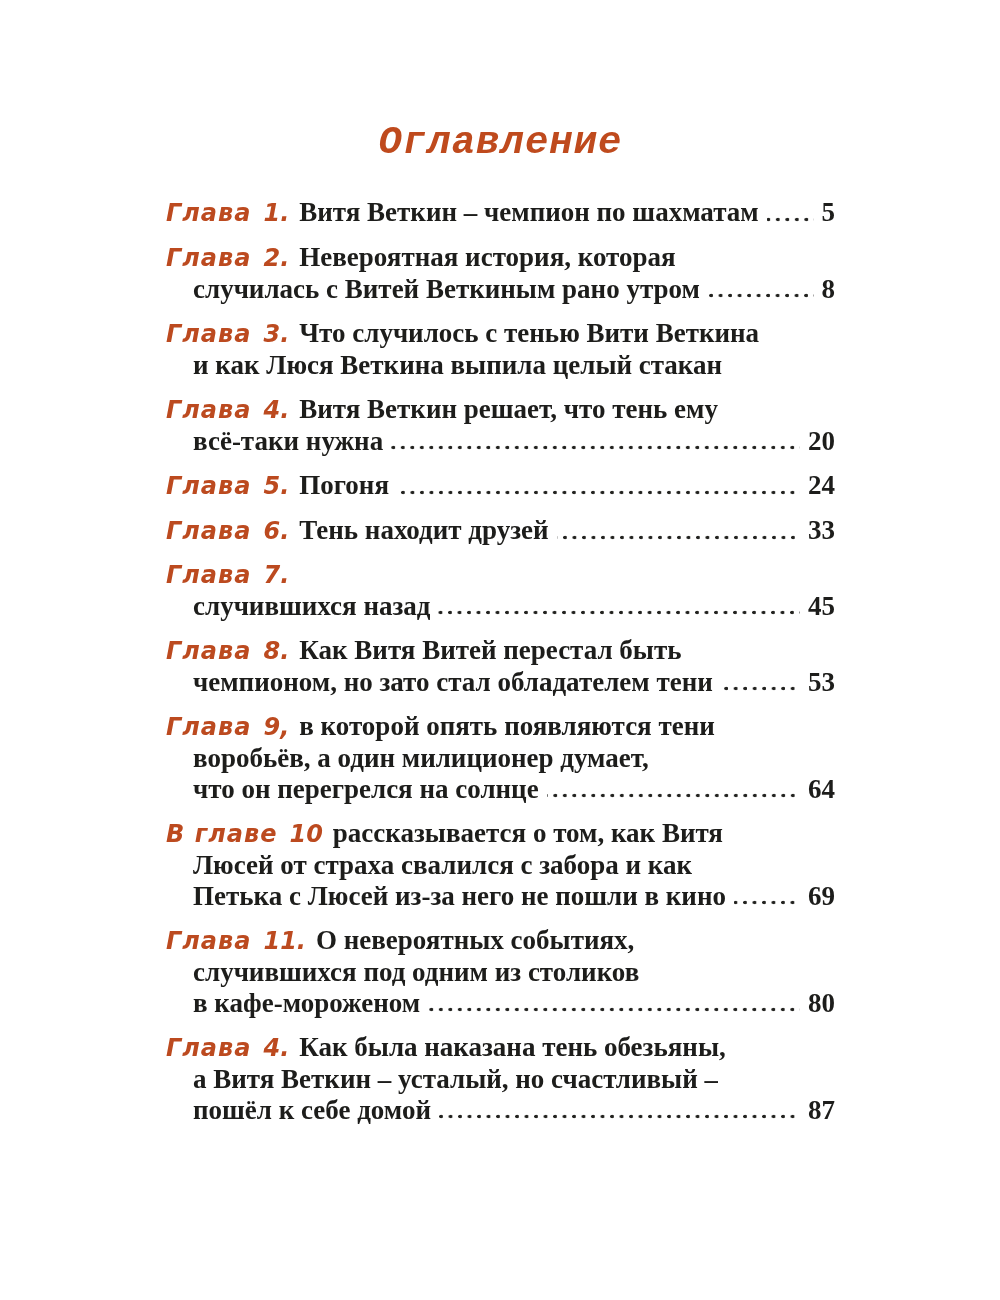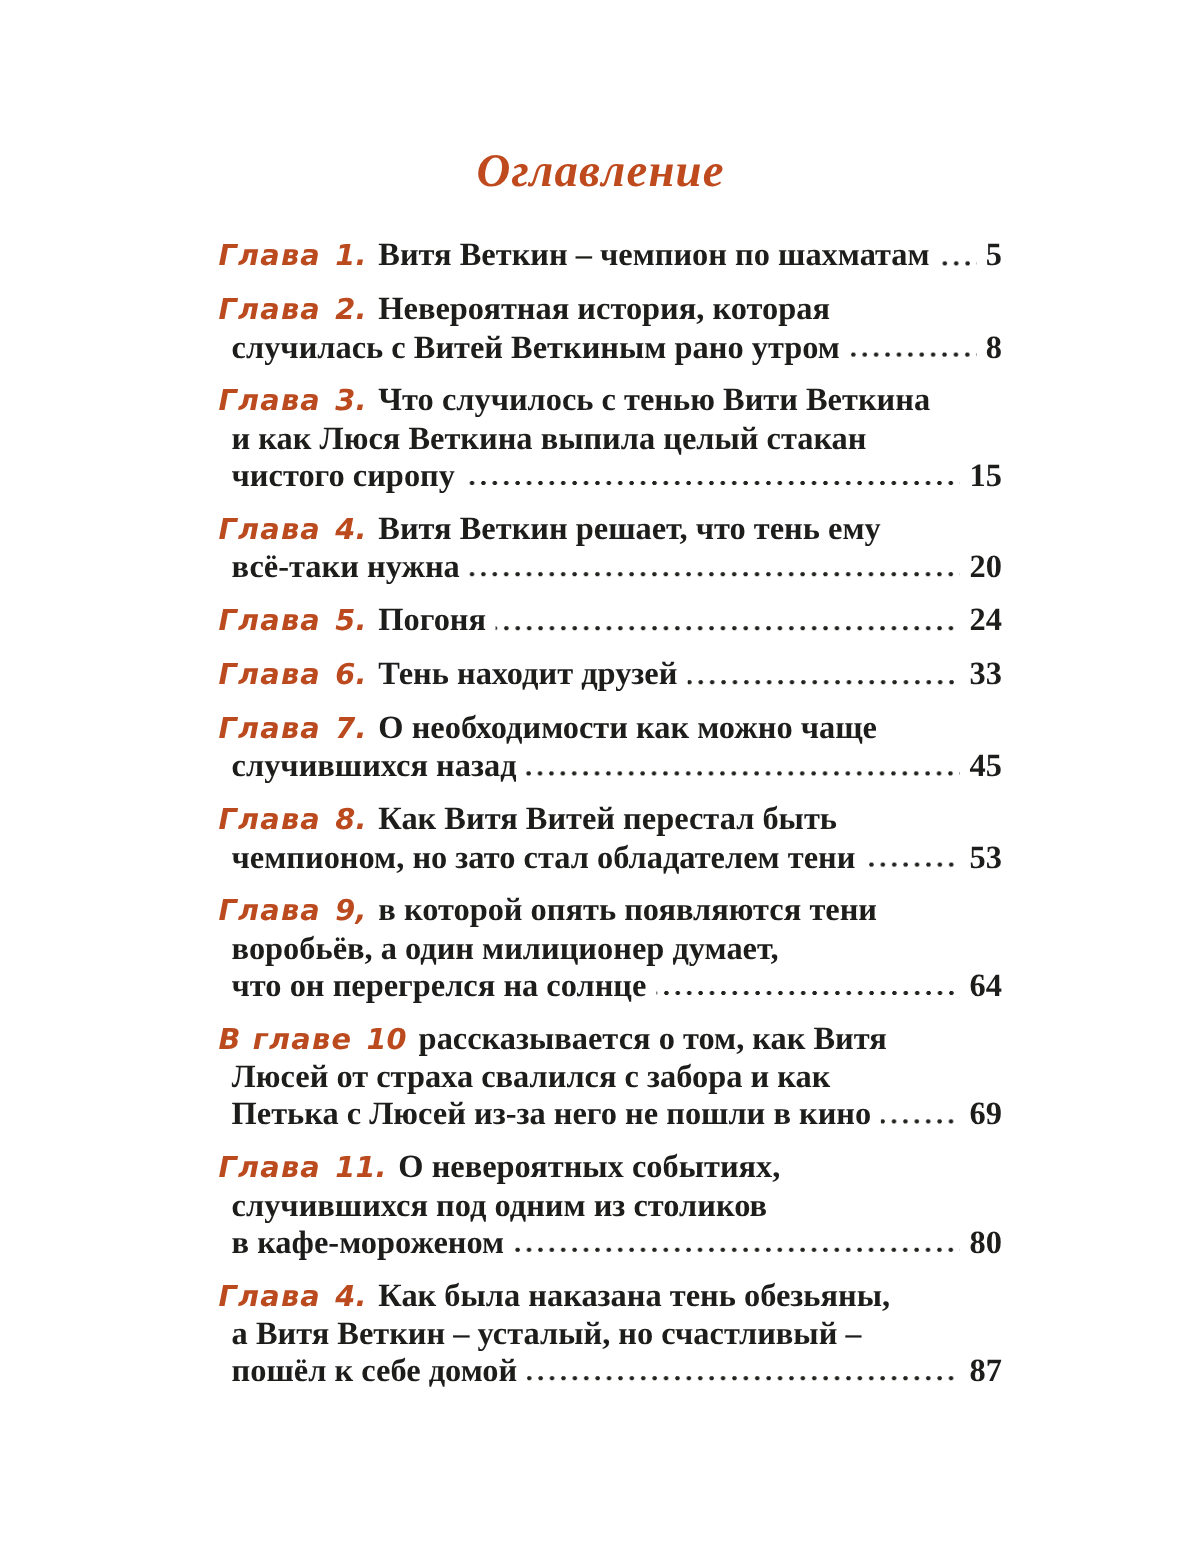--- a/index.html
+++ b/index.html
@@ -16,21 +16,21 @@
   .page {
     width: 1000px;
     height: 1300px;
     background: #ffffff;
     box-sizing: border-box;
     padding: 120px 165px 0 166px;
   }
   .title {
     margin: 0 0 30px 0;
     text-align: center;
-    font-family: Liberation Serif, serif;
+    font-family: Liberation Mono, monospace;
     font-style: italic;
     font-weight: 600;
     font-size: 39px;
     letter-spacing: 1px;
     color: #bf4a1d;
     line-height: 1.2;
   }
   .toc-entry {
     margin-bottom: 13px;
   }
@@ -48,21 +48,20 @@
   }
   .chapter-label {
     font-family: "DejaVu Sans", sans-serif;
     font-style: italic;
     font-weight: 600;
     font-size: 24px;
     letter-spacing: 1px;
     color: #bc4a1f;
     white-space: nowrap;
     flex: 0 0 auto;
-    margin-left: 16px;
   }
   .chapter-num {
     font-family: "DejaVu Sans", sans-serif;
     font-style: italic;
     font-weight: 600;
     font-size: 24px;
     color: #bc4a1f;
     margin-left: 12px;
     margin-right: 10px;
     white-space: nowrap;
@@ -118,25 +117,20 @@
       </div>
       <div class="toc-entry">
         <div class="line">
           <span class="chapter-label">Глава</span>
           <span class="chapter-num">3.</span>
           <span class="line-text">Что случилось с тенью Вити Веткина</span>
         </div>
         <div class="line cont">
           <span class="line-text">и как Люся Веткина выпила целый стакан</span>
         </div>
-        <div class="line cont last">
-          <span class="line-text">чистого сиропу</span>
-          <span class="leader"></span>
-          <span class="page-num">15</span>
-        </div>
       </div>
       <div class="toc-entry">
         <div class="line">
           <span class="chapter-label">Глава</span>
           <span class="chapter-num">4.</span>
           <span class="line-text">Витя Веткин решает, что тень ему</span>
         </div>
         <div class="line cont last">
           <span class="line-text">всё-таки нужна</span>
           <span class="leader"></span>
@@ -158,21 +152,20 @@
           <span class="chapter-num">6.</span>
           <span class="line-text">Тень находит друзей</span>
           <span class="leader"></span>
           <span class="page-num">33</span>
         </div>
       </div>
       <div class="toc-entry">
         <div class="line">
           <span class="chapter-label">Глава</span>
           <span class="chapter-num">7.</span>
-          <span class="line-text">О необходимости как можно чаще</span>
         </div>
         <div class="line cont last">
           <span class="line-text">случившихся назад</span>
           <span class="leader"></span>
           <span class="page-num">45</span>
         </div>
       </div>
       <div class="toc-entry">
         <div class="line">
           <span class="chapter-label">Глава</span>

